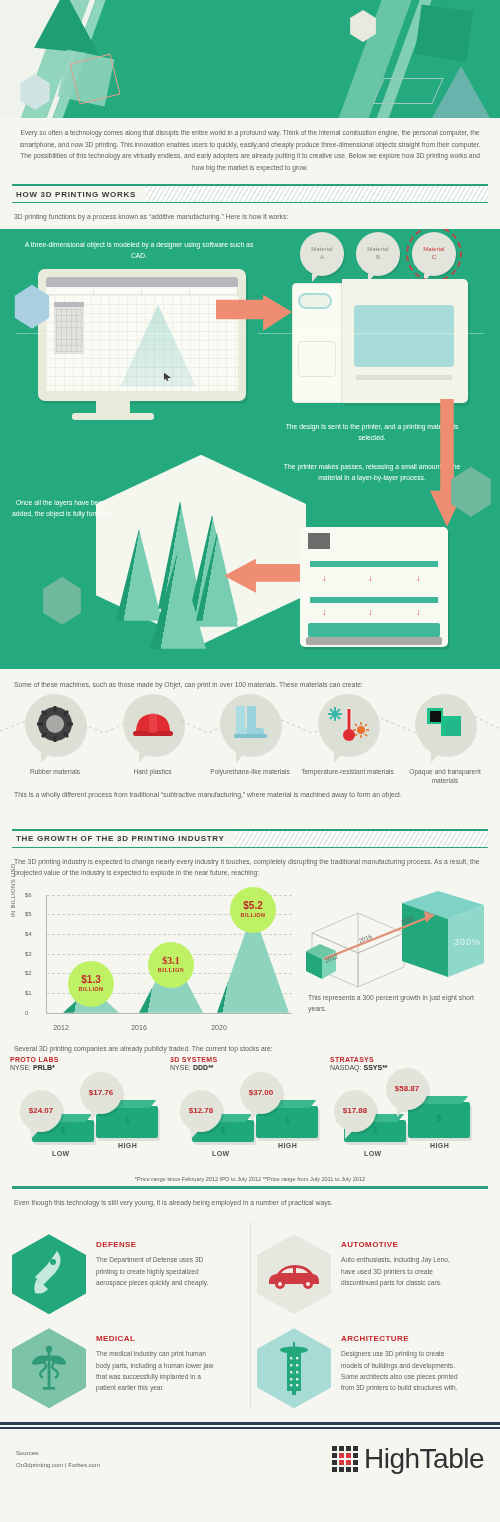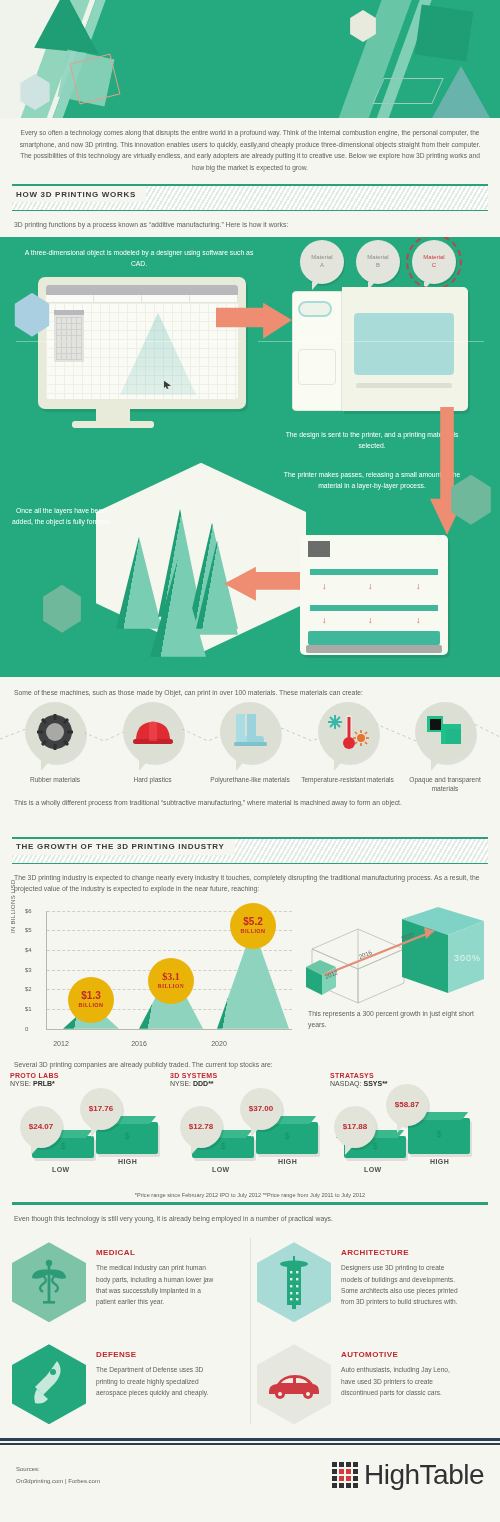--- a/index.html
+++ b/index.html
@@ -38,21 +38,21 @@
      margin-top:2px; text-shadow: 2px 3px 0 rgba(0,0,0,.13); font-family:"DejaVu Sans", sans-serif;}
   .subrule { width:250px; height:1px; background:rgba(255,255,255,.6); margin:6px auto 5px; }
   .subtitle { font-size:9px; letter-spacing:1.3px; font-weight:bold; color:#ffffff; }
 
   
   .intro { padding: 9px 16px 4px; text-align:center; font-size:6.6px; line-height:1.75; color:#5d5f5e; }
 
   
   .sec { margin: 7px 12px 0; }
   .sec-top { height:2px; background:#2aa17c; }
-  .sec-bar { position:relative; height:24px; overflow:hidden;
+  .sec-bar { position:relative; height:16px; overflow:hidden;
      background: repeating-linear-gradient(-60deg,#ffffff 0 2px,#e4ebe4 2px 4px); }
   .sec-bar .lbl { position:absolute; left:0; top:0; height:16px; padding:0 10px 0 4px;
      background:#f5f6f0; display:flex; align-items:center;
      font-size:8px; font-weight:bold; letter-spacing:.7px; color:#3a3a3a; }
   .sec-bot { height:1px; background:#2aa17c; }
 
   .lead { padding: 8px 14px 6px; font-size:6.8px; line-height:1.7; color:#5d5f5e; }
 
   
   .panel { position:relative; background:#25a97f; height:440px; overflow:hidden; color:#ffffff; }
@@ -128,21 +128,21 @@
   .chart { position:relative; width:286px; height:150px; }
   .ylab { position:absolute; left:-2px; top:28px; transform:rotate(-90deg); transform-origin:left top;
      font-size:6px; letter-spacing:.3px; color:#5d5f5e; white-space:nowrap;}
   .plot { position:absolute; left:34px; top:6px; right:6px; bottom:26px; border-left:1px solid #b6b8b2; }
   .gl { position:absolute; left:0; right:0; border-top:1px dashed #cdd0c8; }
   .ytick { position:absolute; left:-22px; font-size:6px; color:#5d5f5e; transform:translateY(-4px); }
   .xaxis { position:absolute; left:34px; right:6px; bottom:25px; height:1px; background:#b6b8b2;}
   .xtick { position:absolute; bottom:8px; font-size:7px; color:#5d5f5e; text-align:center; width:50px;}
   .bar-cone { position:absolute; bottom:0; clip-path: polygon(50% 0%, 100% 100%, 0% 100%);
      background:linear-gradient(100deg,#1f9d74 0 26%, #8ed3bd 26% 100%); }
-  .blabel { position:absolute; width:46px; height:46px; border-radius:50%; background:#eab308;
+  .blabel { position:absolute; width:46px; height:46px; border-radius:50%; background:#bef264;
      display:flex; flex-direction:column; align-items:center; justify-content:center;
      color:#c1272d; font-weight:bold; text-align:center;}
   .blabel .big { font-size:10px; line-height:1; }
   .blabel .sm { font-size:5.5px; letter-spacing:.4px; margin-top:1px; }
 
   .cubes { position:relative; width:190px; height:150px; }
   .cube-note { position:absolute; left:10px; top:104px; width:176px; font-size:6.8px; line-height:1.6; color:#5d5f5e;}
 
   
   .stocks-lead { font-size:6.8px; padding:6px 14px 4px; color:#5d5f5e; }
@@ -573,20 +573,54 @@
 
   <div class="sec" style="margin-top:2px;">
     <div class="sec-top"></div>
     <div class="sec-bot"></div>
   </div>
   <div class="lead">Even though this technology is still very young, it is already being employed in a number of practical ways.</div>
 
   <div class="uses">
     <div class="use-sep-v"></div>
 
+    <div class="use-row" style="margin-top:8px;">
+      <div class="use">
+        <div class="use-hex" style="background:#23a87e;">
+          <svg width="40" height="50" viewBox="0 0 40 50">
+            <path d="M28 2 q8 10 -2 22 l-12 12 -8 -8 12 -12 q6 -8 10 -14 z" fill="#c5e9da"></path>
+            <path d="M8 30 q-4 6 -2 14 q8 2 13 -4 z" fill="#c5e9da"></path>
+            <circle cx="24" cy="13" r="3" fill="#23a87e"></circle>
+          </svg>
+        </div>
+        <div class="use-body">
+          <div class="use-title">DEFENSE</div>
+          <div class="use-text">The Department of Defense uses 3D printing to create highly specialized aerospace pieces quickly and cheaply.</div>
+        </div>
+      </div>
+
+      <div class="use" style="margin-left:14px;">
+        <div class="use-hex" style="background:#e6e8df;">
+          <svg width="58" height="34" viewBox="0 0 58 34">
+            <path d="M4 24 q0 -6 8 -7 q6 -9 18 -9 q12 0 18 9 q6 1 6 7 l0 3 -50 0 z" fill="#cf3b42"></path>
+            <path d="M16 16 q4 -5 12 -5 l0 5 z" fill="#f0ece2"></path>
+            <path d="M31 11 q8 0 12 5 l-12 0 z" fill="#f0ece2"></path>
+            <circle cx="15" cy="27" r="5" fill="#cf3b42"></circle>
+              <circle cx="15" cy="27" r="2" fill="#f0ece2"></circle>
+            <circle cx="43" cy="27" r="5" fill="#cf3b42"></circle>
+              <circle cx="43" cy="27" r="2" fill="#f0ece2"></circle>
+          </svg>
+        </div>
+        <div class="use-body">
+          <div class="use-title">AUTOMOTIVE</div>
+          <div class="use-text">Auto enthusiasts, including Jay Leno, have used 3D printers to create discontinued parts for classic cars.</div>
+        </div>
+      </div>
+    </div>
+
     <div class="use-row">
       <div class="use">
         <div class="use-hex" style="background:#7cc3a8;">
           <svg width="38" height="48" viewBox="0 0 38 48">
             <circle cx="19" cy="5" r="3.2" fill="#2e9a77"></circle>
             <rect x="17.6" y="8" width="2.8" height="36" fill="#2e9a77"></rect>
             <path d="M19 12 C6 10 2 16 2 20 C8 22 15 19 19 15 Z" fill="#2e9a77"></path>
             <path d="M19 12 C32 10 36 16 36 20 C30 22 23 19 19 15 Z" fill="#2e9a77"></path>
             <path d="M13 18 q6 4 0 8 q-6 4 0 8" stroke="#2e9a77" stroke-width="2.4" fill="none"></path>
             <path d="M25 18 q-6 4 0 8 q6 4 0 8" stroke="#2e9a77" stroke-width="2.4" fill="none"></path>
@@ -619,54 +653,20 @@
                 <rect x="23" y="44" width="2.4" height="2.4"></rect>
             </g>
           </svg>
         </div>
         <div class="use-body">
           <div class="use-title">ARCHITECTURE</div>
           <div class="use-text">Designers use 3D printing to create models of buildings and developments. Some architects also use pieces printed from 3D printers to build structures with.</div>
         </div>
       </div>
     </div>
-
-    <div class="use-row" style="margin-top:8px;">
-      <div class="use">
-        <div class="use-hex" style="background:#23a87e;">
-          <svg width="40" height="50" viewBox="0 0 40 50">
-            <path d="M28 2 q8 10 -2 22 l-12 12 -8 -8 12 -12 q6 -8 10 -14 z" fill="#c5e9da"></path>
-            <path d="M8 30 q-4 6 -2 14 q8 2 13 -4 z" fill="#c5e9da"></path>
-            <circle cx="24" cy="13" r="3" fill="#23a87e"></circle>
-          </svg>
-        </div>
-        <div class="use-body">
-          <div class="use-title">DEFENSE</div>
-          <div class="use-text">The Department of Defense uses 3D printing to create highly specialized aerospace pieces quickly and cheaply.</div>
-        </div>
-      </div>
-
-      <div class="use" style="margin-left:14px;">
-        <div class="use-hex" style="background:#e6e8df;">
-          <svg width="58" height="34" viewBox="0 0 58 34">
-            <path d="M4 24 q0 -6 8 -7 q6 -9 18 -9 q12 0 18 9 q6 1 6 7 l0 3 -50 0 z" fill="#cf3b42"></path>
-            <path d="M16 16 q4 -5 12 -5 l0 5 z" fill="#f0ece2"></path>
-            <path d="M31 11 q8 0 12 5 l-12 0 z" fill="#f0ece2"></path>
-            <circle cx="15" cy="27" r="5" fill="#cf3b42"></circle>
-              <circle cx="15" cy="27" r="2" fill="#f0ece2"></circle>
-            <circle cx="43" cy="27" r="5" fill="#cf3b42"></circle>
-              <circle cx="43" cy="27" r="2" fill="#f0ece2"></circle>
-          </svg>
-        </div>
-        <div class="use-body">
-          <div class="use-title">AUTOMOTIVE</div>
-          <div class="use-text">Auto enthusiasts, including Jay Leno, have used 3D printers to create discontinued parts for classic cars.</div>
-        </div>
-      </div>
-    </div>
   </div>
 
   <div class="foot-rule1"></div>
   <div class="foot-rule2"></div>
   <div class="footer">
     <div class="src">
       <div>Sources:</div>
       <div>On3dprinting.com  |  Forbes.com</div>
     </div>
     <div class="logo">

